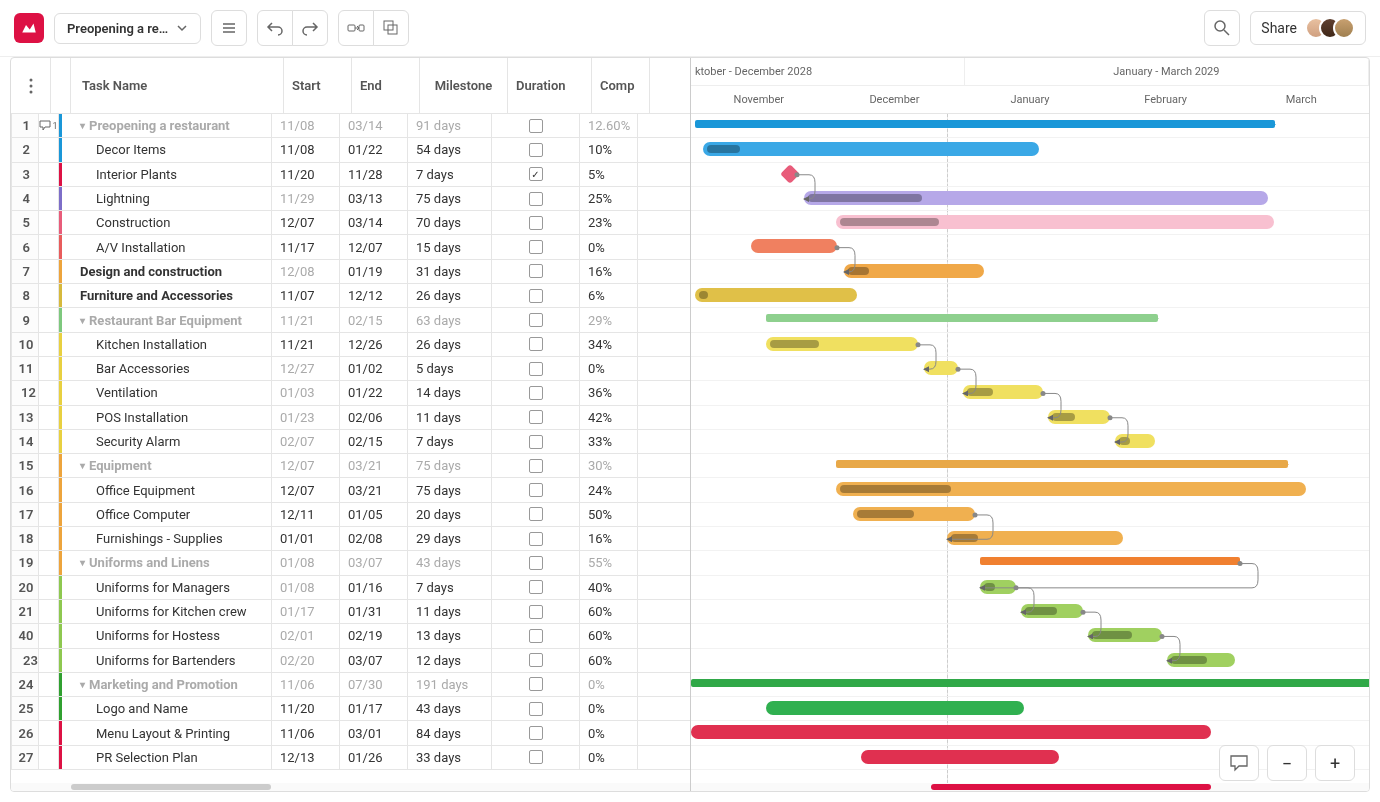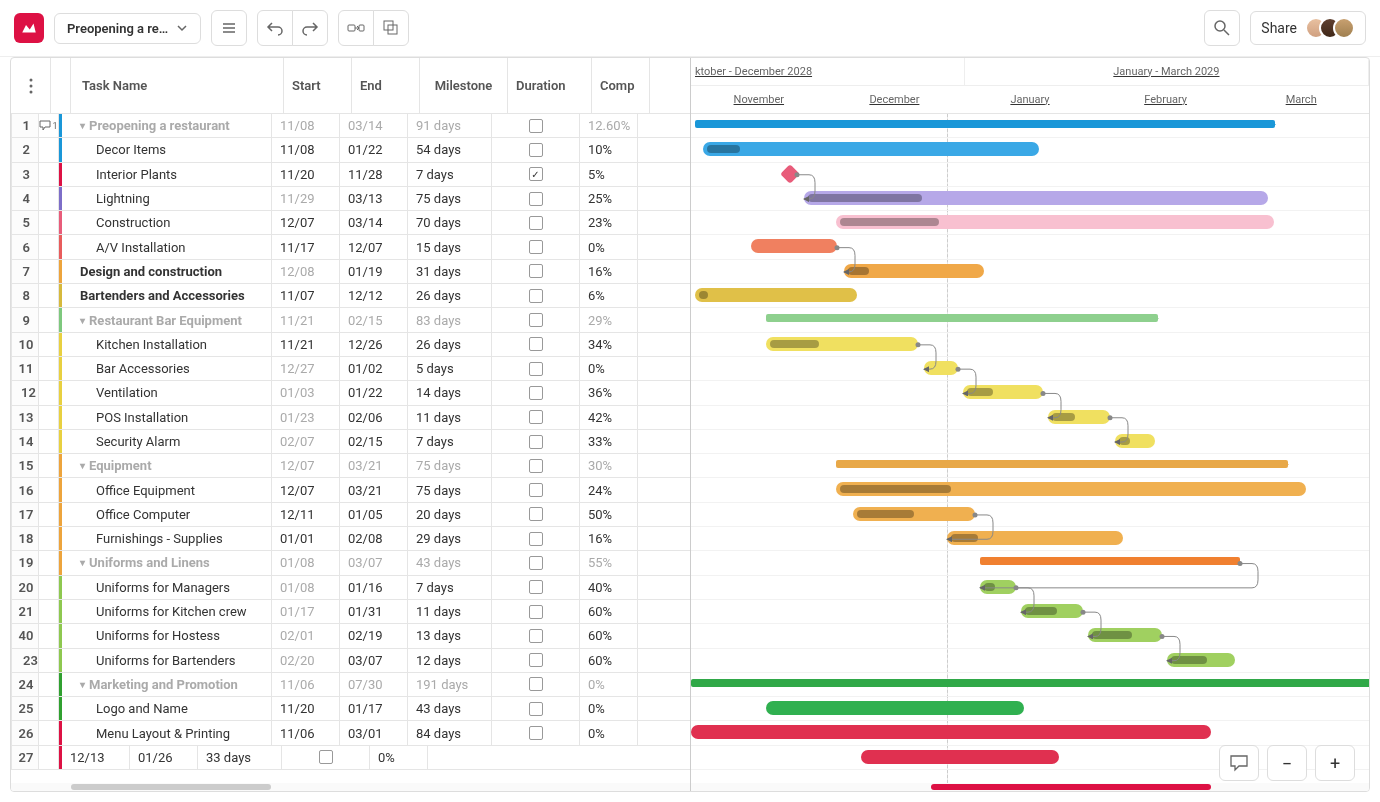--- a/index.html
+++ b/index.html
@@ -18,21 +18,21 @@
 .btn-group .icon-btn:last-child { border-radius: 0 6px 6px 0; }
 .spacer { flex: 1; }
 .share-btn { display: flex; align-items: center; gap: 8px; padding: 5px 10px; border: 1px solid #ddd; border-radius: 6px; cursor: pointer; background: #fff; font-size: 14px; }
 .avatars { display: flex; }
 .avatar { width: 22px; height: 22px; border-radius: 50%; border: 2px solid #fff; margin-left: -8px; }
 .avatar:first-child { margin-left: 0; }
 
 
 .main { display: flex; flex: 1; overflow: hidden; border: 1px solid #ddd; margin: 0 10px 10px; border-radius: 4px; }
 .grid { display: flex; flex-direction: column; width: 680px; border-right: 1px solid #ccc; overflow: hidden; position: relative; }
-.gantt { flex: 1; display: flex; flex-direction: column; overflow: hidden; position: relative; text-decoration: underline; }
+.gantt { flex: 1; display: flex; flex-direction: column; overflow: hidden; position: relative; }
 
 
 .grid-head, .grid-row { display: flex; border-bottom: 1px solid #e5e5e5; }
 .grid-head { height: 56px; align-items: center; font-weight: 600; color: #555; }
 .col { padding: 4px 8px; border-right: 1px solid #e5e5e5; display: flex; align-items: center; height: 100%; overflow: hidden; white-space: nowrap; }
 .col-opt { width: 40px; justify-content: center; }
 .col-num { width: 28px; justify-content: center; font-weight: 600; color: #555; }
 .col-cmt { width: 20px; justify-content: center; padding: 0; }
 .col-bar { width: 3px; padding: 0; border-right: none; }
 .col-task { width: 210px; }
@@ -338,21 +338,21 @@
                 <circle cx="7" cy="2" r="1" fill="#888"></circle>
                 <circle cx="2" cy="7" r="1" fill="#888"></circle>
                 <circle cx="7" cy="7" r="1" fill="#888"></circle>
                 <circle cx="2" cy="12" r="1" fill="#888"></circle>
                 <circle cx="7" cy="12" r="1" fill="#888"></circle>
               </svg>
               <span style="margin-left:2px">8</span>
             </div>
     <div class="col col-cmt"></div>
     <div class="col col-bar" style="background:#d6b93c"></div>
-    <div class="col col-task task-indent-1">Bartenders and Accessories</div>
+    <div class="col col-task task-indent-1">Furniture and Accessories</div>
     <div class="col col-date">11/07</div>
     <div class="col col-date">12/12</div>
     <div class="col col-dur">26 days</div>
     <div class="col col-ms">
               <span class="chk"></span>
             </div>
     <div class="col col-comp">6%</div>
   </div>
           <div class="grid-row">
     <div class="col col-num" style="border-left:1px solid #e5e5e5">
@@ -364,21 +364,21 @@
                 <circle cx="2" cy="12" r="1" fill="#888"></circle>
                 <circle cx="7" cy="12" r="1" fill="#888"></circle>
               </svg>
               <span style="margin-left:2px">9</span>
             </div>
     <div class="col col-cmt"></div>
     <div class="col col-bar" style="background:#7ec87e"></div>
     <div class="col col-task task-indent-1 grayed"><span class="expand-caret">▾</span>Restaurant Bar Equipment</div>
     <div class="col col-date grayed">11/21</div>
     <div class="col col-date grayed">02/15</div>
-    <div class="col col-dur grayed">83 days</div>
+    <div class="col col-dur grayed">63 days</div>
     <div class="col col-ms">
               <span class="chk"></span>
             </div>
     <div class="col col-comp grayed">29%</div>
   </div>
           <div class="grid-row">
     <div class="col col-num" style="border-left:1px solid #e5e5e5">
               <svg class="drag-dots" viewBox="0 0 10 14">
                 <circle cx="2" cy="2" r="1" fill="#888"></circle>
                 <circle cx="7" cy="2" r="1" fill="#888"></circle>
@@ -775,20 +775,21 @@
                 <circle cx="7" cy="2" r="1" fill="#888"></circle>
                 <circle cx="2" cy="7" r="1" fill="#888"></circle>
                 <circle cx="7" cy="7" r="1" fill="#888"></circle>
                 <circle cx="2" cy="12" r="1" fill="#888"></circle>
                 <circle cx="7" cy="12" r="1" fill="#888"></circle>
               </svg>
               <span style="margin-left:2px">27</span>
             </div>
     <div class="col col-cmt"></div>
     <div class="col col-bar" style="background:#d14"></div>
+    <div class="col col-task task-indent-2">PR Selection Plan</div>
     <div class="col col-date">12/13</div>
     <div class="col col-date">01/26</div>
     <div class="col col-dur">33 days</div>
     <div class="col col-ms">
               <span class="chk"></span>
             </div>
     <div class="col col-comp">0%</div>
   </div>
         </div>
       <div class="hscroll">

